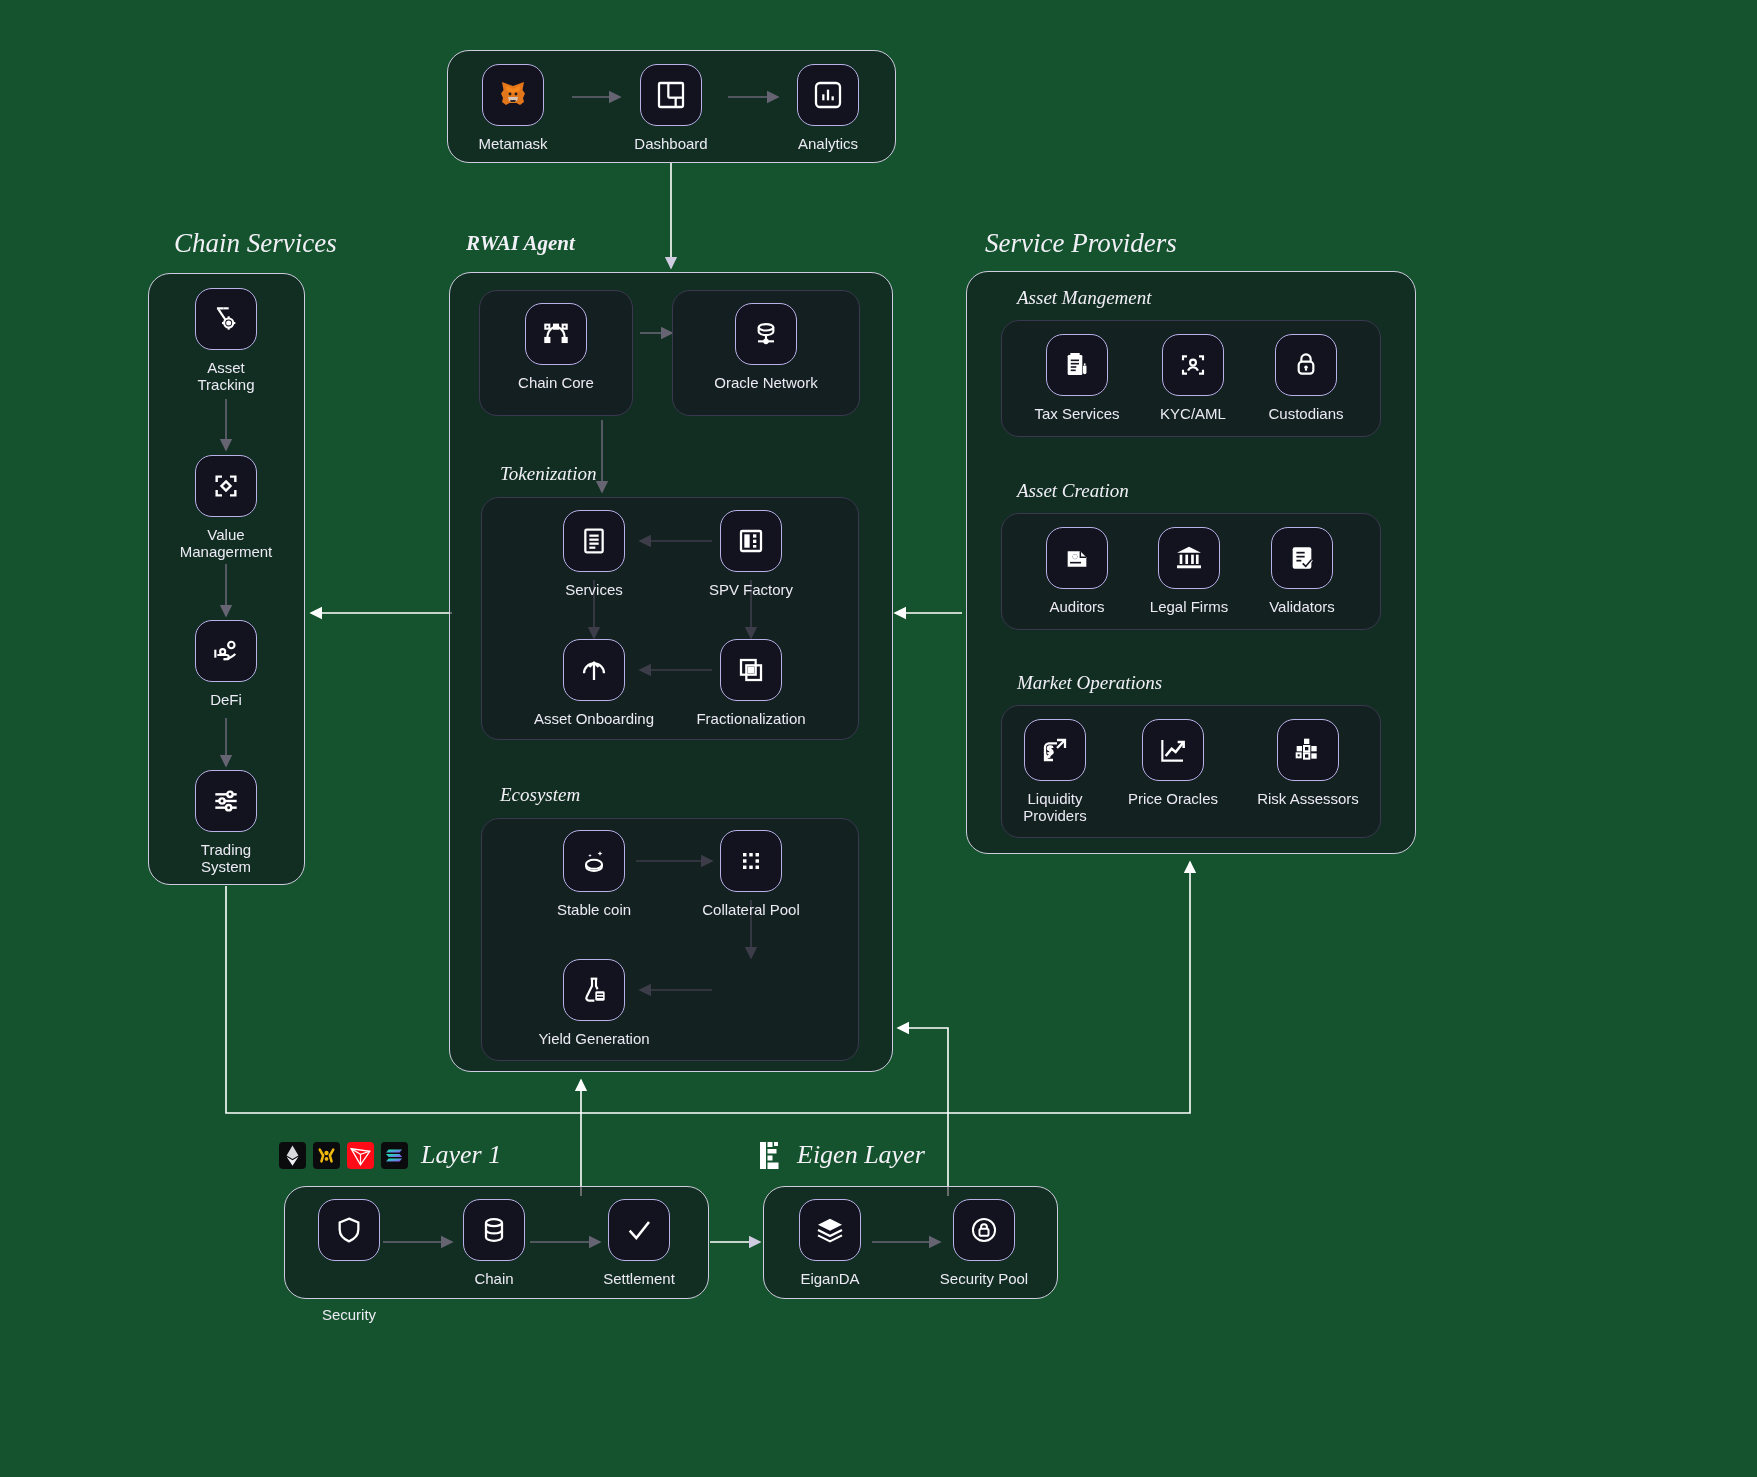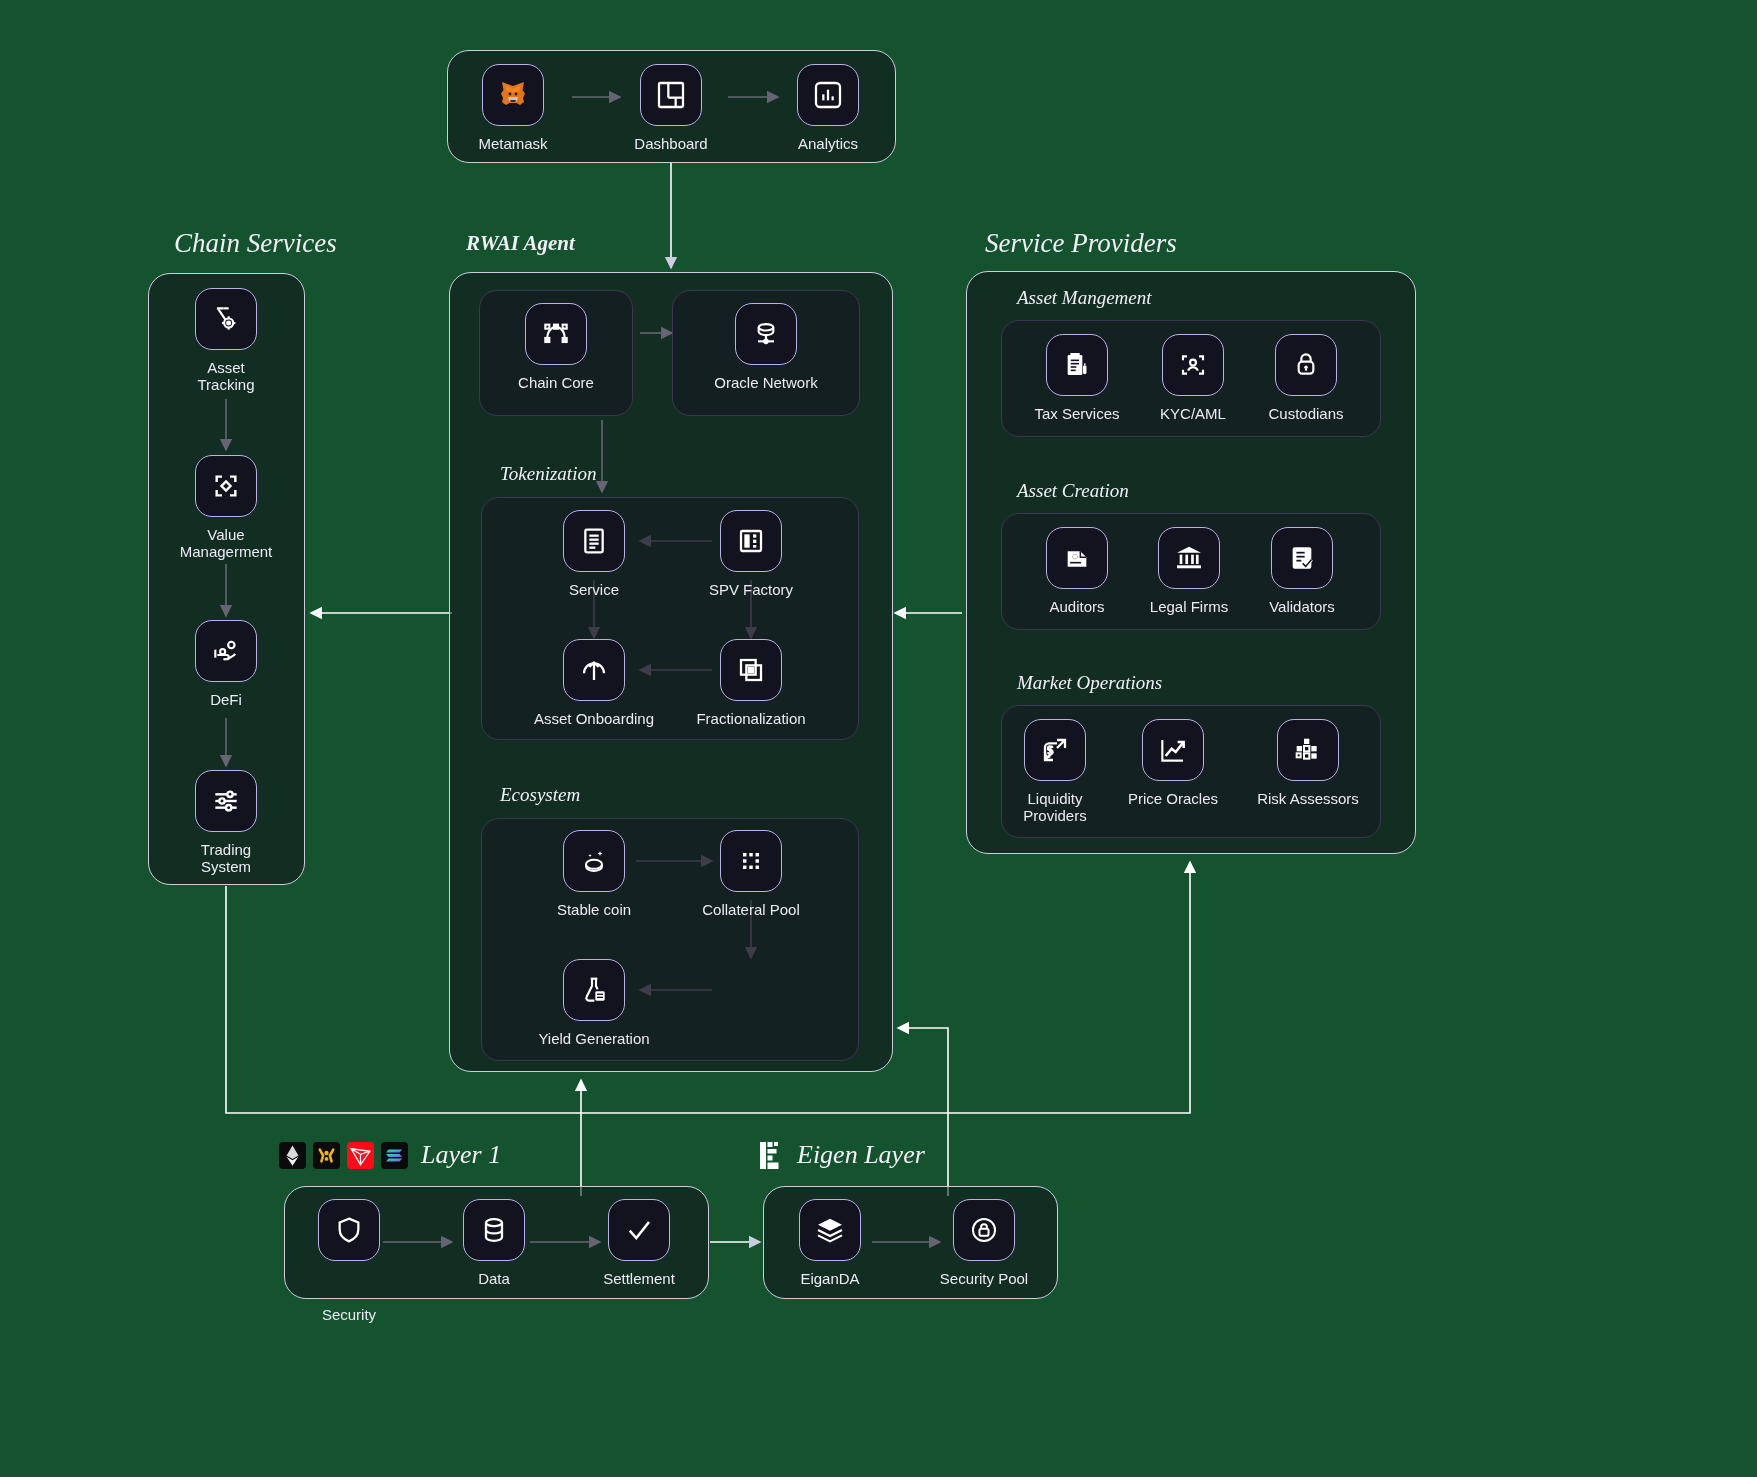--- a/index.html
+++ b/index.html
@@ -297,21 +297,21 @@
   <div class="node" style="left:529px; top:510px;">
     <div class="tile">
       <svg viewBox="0 0 24 24" fill="none" stroke="#fff" stroke-width="1.7">
         <rect x="5.5" y="3.5" width="13" height="17" rx="1"></rect>
         <line x1="8.5" y1="8" x2="15.5" y2="8"></line>
         <line x1="8.5" y1="11" x2="15.5" y2="11"></line>
         <line x1="8.5" y1="14" x2="15.5" y2="14"></line>
         <line x1="8.5" y1="17" x2="13" y2="17"></line>
       </svg>
     </div>
-    <div class="lbl">Service</div>
+    <div class="lbl">Services</div>
   </div>
 
   <div class="node" style="left:686px; top:510px;">
     <div class="tile">
       <svg viewBox="0 0 24 24" fill="none" stroke="#fff" stroke-width="1.7">
         <rect x="4.5" y="4.5" width="15" height="15" rx="1"></rect>
         <rect x="13.5" y="7" width="2.5" height="2.5" fill="#fff" stroke="none"></rect>
         <rect x="13.5" y="11" width="2.5" height="2.5" fill="#fff" stroke="none"></rect>
         <rect x="13.5" y="15" width="2.5" height="2" fill="#fff" stroke="none"></rect>
         <rect x="7" y="7" width="4" height="10" fill="#fff" stroke="none"></rect>
@@ -571,21 +571,21 @@
   </div>
 
   <div class="node" style="left:429px; top:1199px;">
     <div class="tile">
       <svg viewBox="0 0 24 24" fill="none" stroke="#fff" stroke-width="1.7">
         <ellipse cx="12" cy="6.5" rx="6" ry="2.6"></ellipse>
         <path d="M6 6.5 v11 c0 1.4 2.7 2.6 6 2.6 s6-1.2 6-2.6 v-11"></path>
         <path d="M6 12 c0 1.4 2.7 2.6 6 2.6 s6-1.2 6-2.6"></path>
       </svg>
     </div>
-    <div class="lbl">Data</div>
+    <div class="lbl">Chain</div>
   </div>
 
   <div class="node" style="left:574px; top:1199px;">
     <div class="tile">
       <svg viewBox="0 0 24 24" fill="none" stroke="#fff" stroke-width="1.9">
         <path d="M5 12.5 L10 18 L19.5 6"></path>
       </svg>
     </div>
     <div class="lbl">Settlement</div>
   </div>

